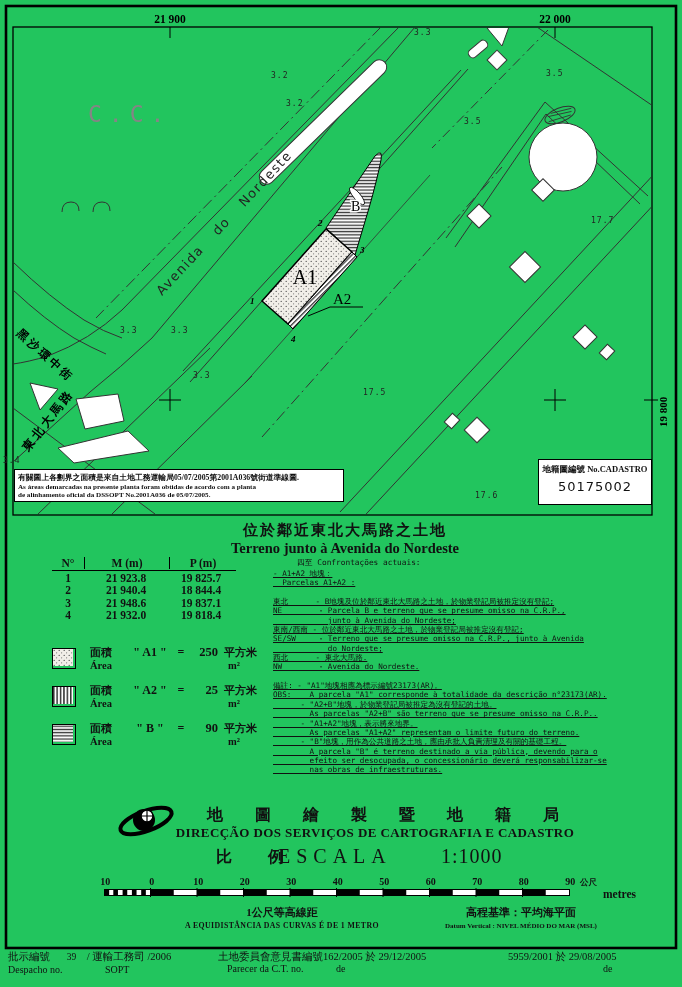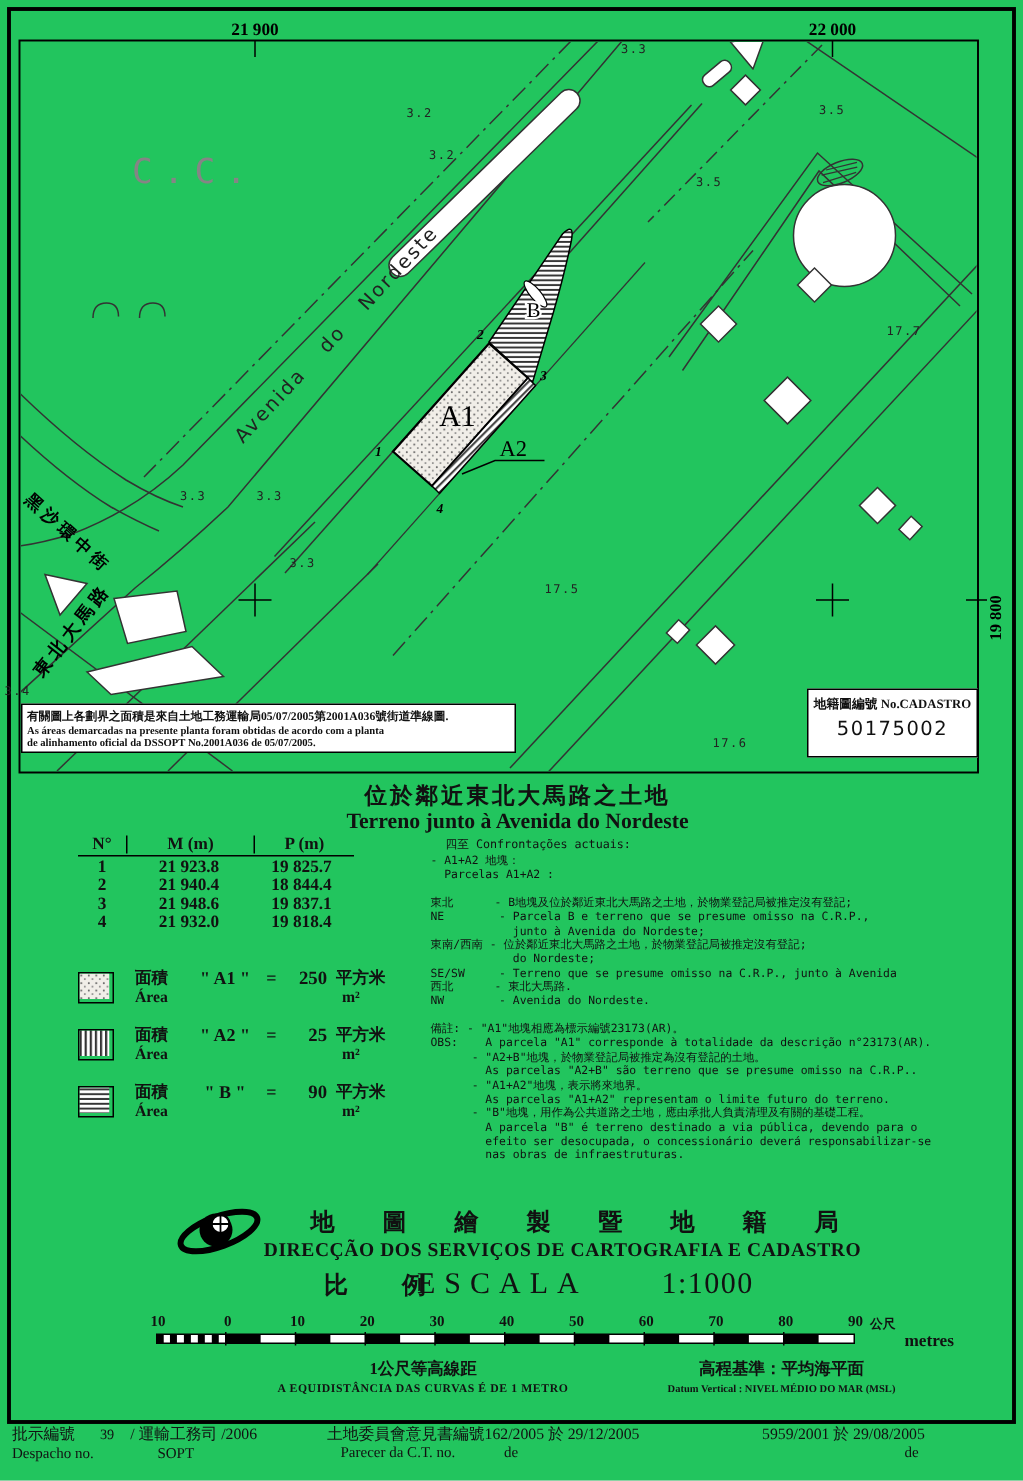--- a/index.html
+++ b/index.html
@@ -36,21 +36,21 @@
   .lgswatch{position:absolute;left:0;top:2px;width:22px;height:19px;border:1px solid #000;}
   .lgswatch svg{display:block;}
   .lgtext{position:absolute;left:38px;top:0;display:grid;
           grid-template-columns:36px 48px 14px 30px 46px;font-weight:bold;line-height:13px;}
   .lg-zh{font-size:11px;} .lg-name{font-size:12px;text-align:center;}
   .lg-name::before{content:'" ';} .lg-name::after{content:' "';}
   .lg-eq{font-size:12px;text-align:center;} .lg-val{font-size:12.5px;text-align:right;}
   .lg-unit{font-size:11px;padding-left:6px;} .lg-pt{font-size:10.5px;} .lg-m2{grid-column:5;font-size:10.5px;padding-left:10px;}
   
   .conf-hdr{position:absolute;left:297px;top:557px;font-family:"DejaVu Sans Mono",monospace;font-size:7.8px;}
-  .conf-lines{position:absolute;left:287px;top:569px;}
+  .conf-lines{position:absolute;left:273px;top:569px;text-decoration:underline;}
   .cline{white-space:pre;font-family:"DejaVu Sans Mono",monospace;font-size:7.6px;
          line-height:9.35px;height:9.35px;}
   
   .agency-zh{position:absolute;left:168px;top:805px;width:430px;text-align:center;
              font-weight:bold;font-size:16px;letter-spacing:32px;text-indent:32px;white-space:nowrap;}
   .agency-pt{position:absolute;left:95px;top:825px;width:560px;text-align:center;
              font-weight:bold;font-size:13px;letter-spacing:0.4px;}
   .scale-zh{position:absolute;left:216px;top:847px;font-weight:bold;font-size:16px;letter-spacing:16px;white-space:nowrap;}
   .scale-word{position:absolute;left:266px;top:845px;font-size:20px;letter-spacing:6px;margin-left:12px;}
   .scale-ratio{position:absolute;left:441px;top:845px;font-size:20px;letter-spacing:1px;}
@@ -330,22 +330,22 @@
   <div class="conf-hdr">四至  Confrontações actuais:</div>
   <div class="conf-lines">
 
   <div class="cline">- A1+A2 地塊：</div>
       <div class="cline">  Parcelas A1+A2 :</div>
       <div class="cline"></div>
       <div class="cline">東北      - B地塊及位於鄰近東北大馬路之土地，於物業登記局被推定沒有登記;</div>
       <div class="cline">NE        - Parcela B e terreno que se presume omisso na C.R.P.,</div>
       <div class="cline">            junto à Avenida do Nordeste;</div>
       <div class="cline">東南/西南 - 位於鄰近東北大馬路之土地，於物業登記局被推定沒有登記;</div>
+      <div class="cline">SE/SW     - Terreno que se presume omisso na C.R.P., junto à Avenida</div>
       <div class="cline">            do Nordeste;</div>
-      <div class="cline">SE/SW     - Terreno que se presume omisso na C.R.P., junto à Avenida</div>
       <div class="cline">西北      - 東北大馬路.</div>
       <div class="cline">NW        - Avenida do Nordeste.</div>
       <div class="cline"></div>
       <div class="cline">備註: - "A1"地塊相應為標示編號23173(AR)。</div>
       <div class="cline">OBS:    A parcela "A1" corresponde à totalidade da descrição n°23173(AR).</div>
       <div class="cline">      - "A2+B"地塊，於物業登記局被推定為沒有登記的土地。</div>
       <div class="cline">        As parcelas "A2+B" são terreno que se presume omisso na C.R.P..</div>
       <div class="cline">      - "A1+A2"地塊，表示將來地界。</div>
       <div class="cline">        As parcelas "A1+A2" representam o limite futuro do terreno.</div>
       <div class="cline">      - "B"地塊，用作為公共道路之土地，應由承批人負責清理及有關的基礎工程。</div>

